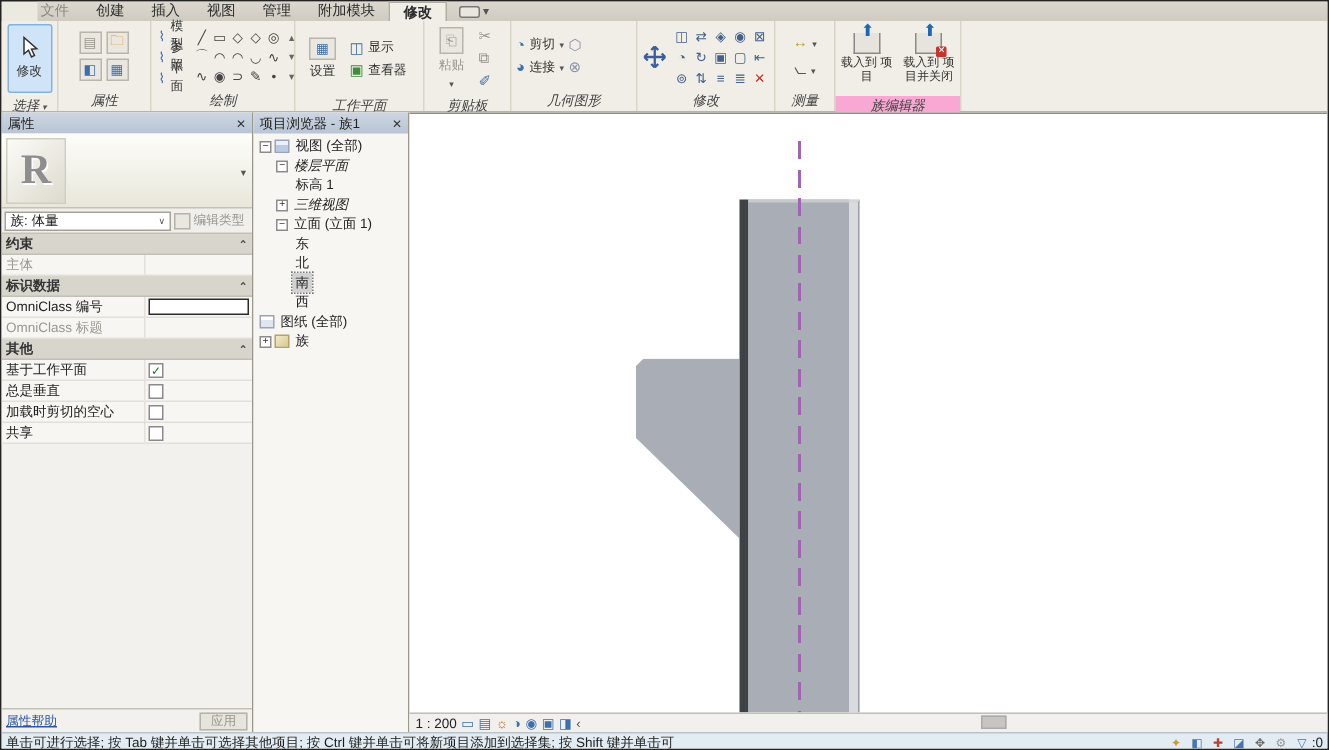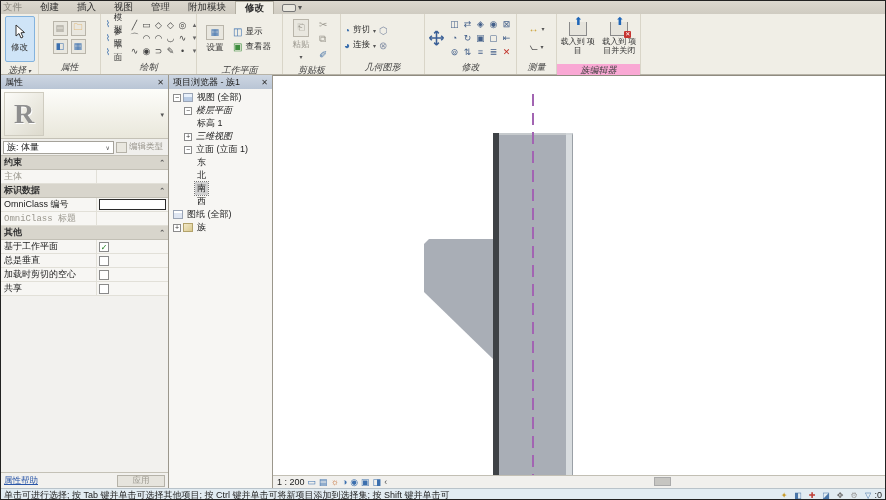--- a/index.html
+++ b/index.html
@@ -2,21 +2,21 @@
 <html><head>
 <meta charset="utf-8">
 <style>
   * { margin:0; padding:0; box-sizing:border-box; }
   body { width:886px; height:500px; overflow:hidden; background:#000; }
   .app { position:relative; width:886px; height:500px; font-family:"Liberation Sans",sans-serif;
          background:#ece9e0; border:1px solid #222; overflow:hidden; }
 
   
   .tabbar { height:13px; background:linear-gradient(#dcd8cf,#cfcbc1); display:flex; align-items:stretch;
-            font-size:9.5px; color:#2d2d2d; }
+            font-size:9.5px; color:#2d2d2d;margin-left:24px; }
   .tab { padding:0 9px; display:flex; align-items:center; cursor:default; white-space:nowrap; }
   .tab.muted { color:#8a877e; padding-left:2px; }
   .tab.active { background:#f0eee6; border:1px solid #b2aea2; border-bottom:none; font-weight:bold; }
   .tab-extra { display:flex; align-items:center; gap:2px; padding:0 8px; color:#555; font-size:8px; }
   .tab-extra .chip { width:14px; height:8px; border:1px solid #777; border-radius:2px; background:#e8e6de; }
 
   
   .ribbon { height:61px; background:#f0eee6; display:flex; border-bottom:1px solid #b7b3a7; }
   .rpanel { display:flex; flex-direction:column; border-right:1px solid #d9d5c8; }
   .rpanel-content { flex:1; display:flex; align-items:center; padding:2px 3px; gap:3px; }
@@ -72,28 +72,28 @@
   .famsel .dd { margin-left:auto; }
   .edittype { width:52px; display:flex; align-items:center; gap:2px; color:#9a978e; font-size:8.5px; }
   .edittype .eb { width:11px; height:11px; border:1px solid #b5b2a8; background:#e9e7df; }
   .propgrid { flex:1; overflow:hidden; }
   .sechead { height:14px; background:#d8d5cc; border-bottom:1px solid #c2bfb5; display:flex; align-items:center;
              padding:0 3px; font-weight:bold; color:#333; }
   .sechead .car { margin-left:auto; font-size:7px; color:#555; }
   .prow { height:14px; display:flex; border-bottom:1px solid #e2e0d8; background:#f7f6f3; }
   .prow .pl { width:96px; padding:0 3px; display:flex; align-items:center; color:#222; border-right:1px solid #e2e0d8;
               white-space:nowrap; overflow:hidden; }
-  .prow .pl.muted { color:#9a978e;font-family:Liberation Mono, monospace; }
+  .prow .pl.muted { color:#9a978e; }
   .prow .pv { flex:1; display:flex; align-items:center; padding:0 2px; }
   .prow .focusbox { width:100%; height:11px; background:#fff; border:1px solid #2b2b2b; }
   .cb { width:10px; height:10px; border:1px solid #8a8a8a; background:#fff; font-size:8px; line-height:9px;
         text-align:center; color:#1a7a1a; }
   .palette-bottom { height:16px; display:flex; align-items:center; padding:0 3px; border-top:1px solid #c4c1b6; }
   .helplink { color:#2a56a8; text-decoration:underline; font-size:8.5px; }
-  .applybtn { margin-left:auto; width:48px; height:12px; background:#e6e4dd; border:1px solid #b5b2a8;
+  .applybtn { margin-left:auto; width:32px; height:12px; background:#e6e4dd; border:1px solid #b5b2a8;
               color:#9a978e; font-size:8.5px; display:flex; align-items:center; justify-content:center; }
 
   .browser { width:104px; background:#f7f6f3; border-right:1px solid #9b978c; display:flex; flex-direction:column; }
   .tree { flex:1; padding-top:2px; font-size:9px; color:#222; overflow:hidden; }
   .titem { height:13px; display:flex; align-items:center; white-space:nowrap; }
   .exp { width:8px; height:8px; border:1px solid #8b8b8b; background:#fff; font-size:7px; line-height:6px;
          text-align:center; color:#333; margin-right:2px; flex:none; }
   .tic { width:10px; height:9px; border:1px solid #9aa4b5; margin-right:2px; flex:none;
          background:linear-gradient(#e8f0fa 40%,#b9cbe4 40%); }
   .tic.sheets { background:linear-gradient(#fff 30%,#dfe6f2 30%); }

